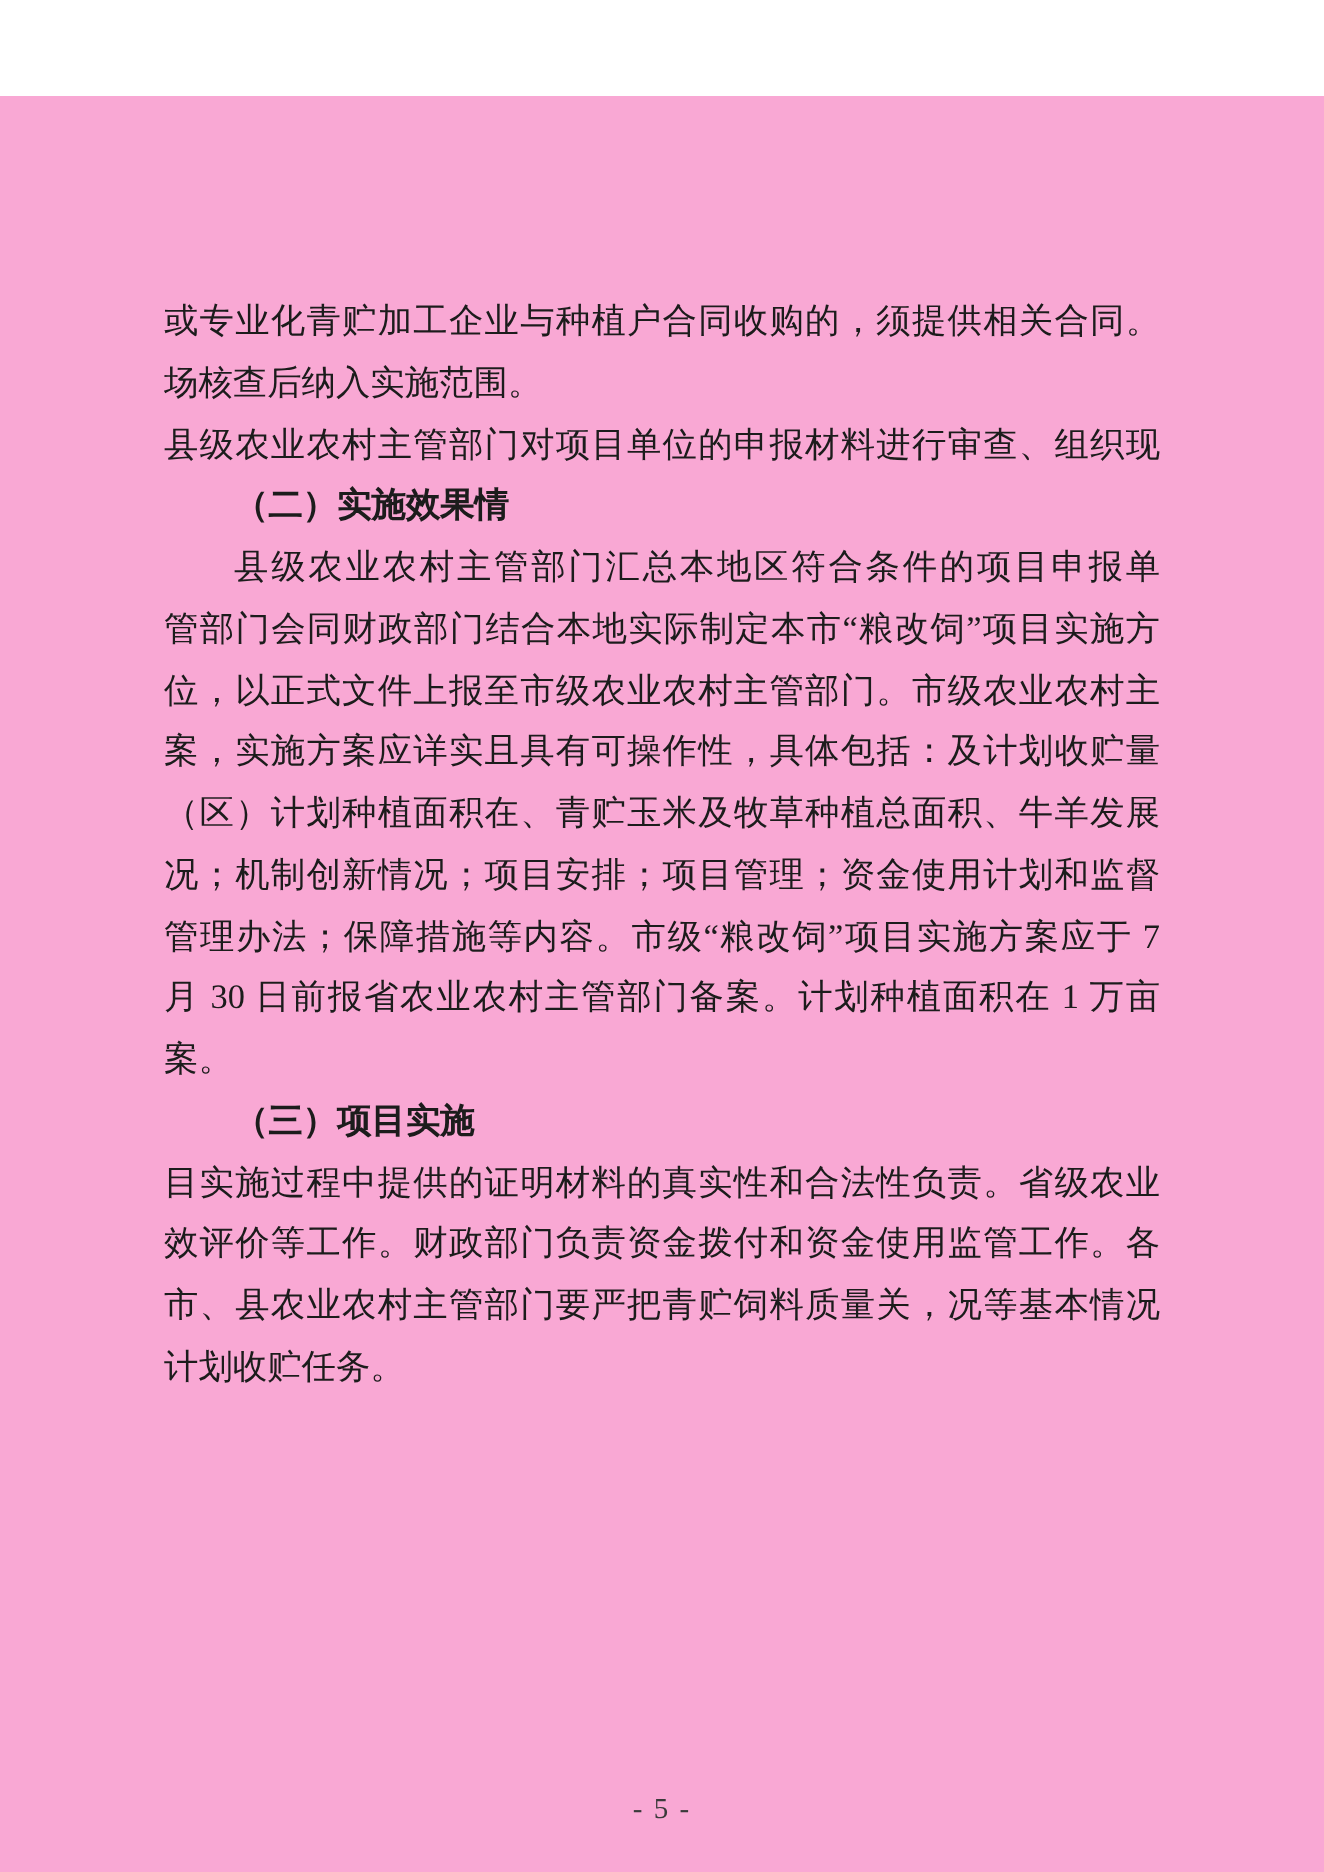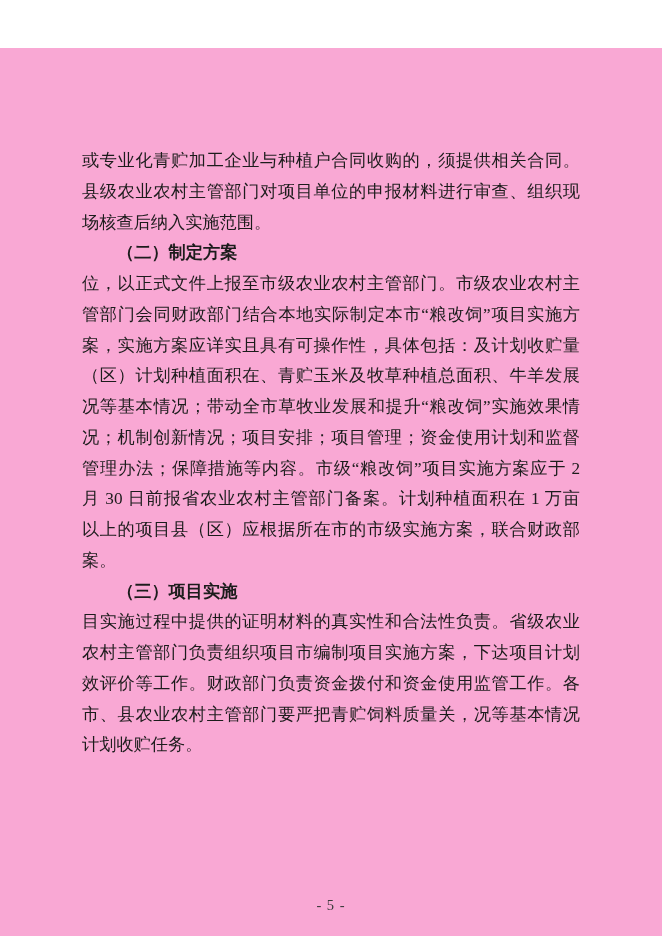--- a/index.html
+++ b/index.html
@@ -54,43 +54,41 @@
     letter-spacing: 1px;
   }
 </style>
 </head>
 <body>
 
 <div class="page">
   <div class="content">
       <div>
         <div class="line">或专业化青贮加工企业与种植户合同收购的，须提供相关合同。</div>
+        <div class="line last">场核查后纳入实施范围。</div>
         <div class="line">县级农业农村主管部门对项目单位的申报材料进行审查、组织现</div>
-        <div class="line last">场核查后纳入实施范围。</div>
       </div>
       <div>
-        <div class="line heading">（二）制定方案</div>
+        <div class="line heading">（二）实施效果情</div>
       </div>
       <div>
+        <div class="line indent">县级农业农村主管部门汇总本地区符合条件的项目申报单</div>
+        <div class="line">管部门会同财政部门结合本地实际制定本市“粮改饲”项目实施方</div>
         <div class="line">位，以正式文件上报至市级农业农村主管部门。市级农业农村主</div>
-        <div class="line">管部门会同财政部门结合本地实际制定本市“粮改饲”项目实施方</div>
         <div class="line">案，实施方案应详实且具有可操作性，具体包括：及计划收贮量</div>
         <div class="line">（区）计划种植面积在、青贮玉米及牧草种植总面积、牛羊发展情</div>
-        <div class="line">况等基本情况；带动全市草牧业发展和提升“粮改饲”实施效果情</div>
         <div class="line">况；机制创新情况；项目安排；项目管理；资金使用计划和监督</div>
-        <div class="line">管理办法；保障措施等内容。市级“粮改饲”项目实施方案应于 2</div>
+        <div class="line">管理办法；保障措施等内容。市级“粮改饲”项目实施方案应于 7</div>
         <div class="line">月 30 日前报省农业农村主管部门备案。计划种植面积在 1 万亩</div>
-        <div class="line">以上的项目县（区）应根据所在市的市级实施方案，联合财政部</div>
         <div class="line last">案。</div>
       </div>
       <div>
         <div class="line heading">（三）项目实施</div>
       </div>
       <div>
         <div class="line">目实施过程中提供的证明材料的真实性和合法性负责。省级农业</div>
-        <div class="line">农村主管部门负责组织项目市编制项目实施方案，下达项目计划</div>
         <div class="line">效评价等工作。财政部门负责资金拨付和资金使用监管工作。各</div>
         <div class="line">市、县农业农村主管部门要严把青贮饲料质量关，况等基本情况</div>
         <div class="line last">计划收贮任务。</div>
       </div>
     </div>
   <div class="footer">- 5 -</div>
 </div>
 
 </body></html>

